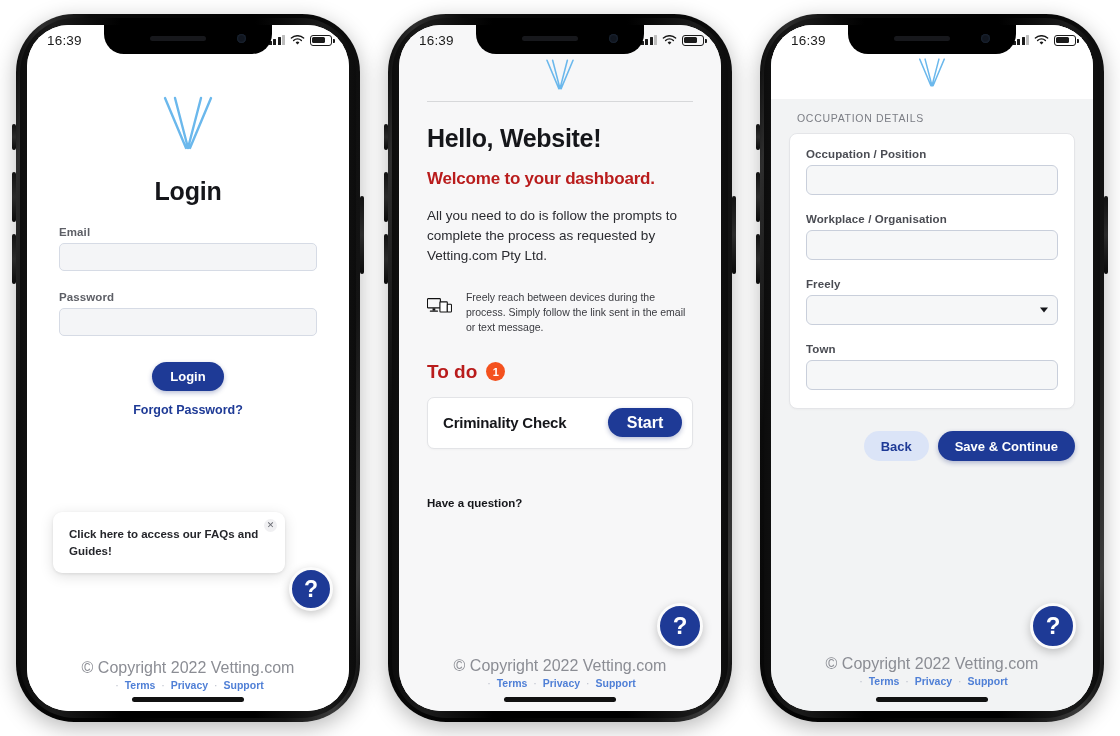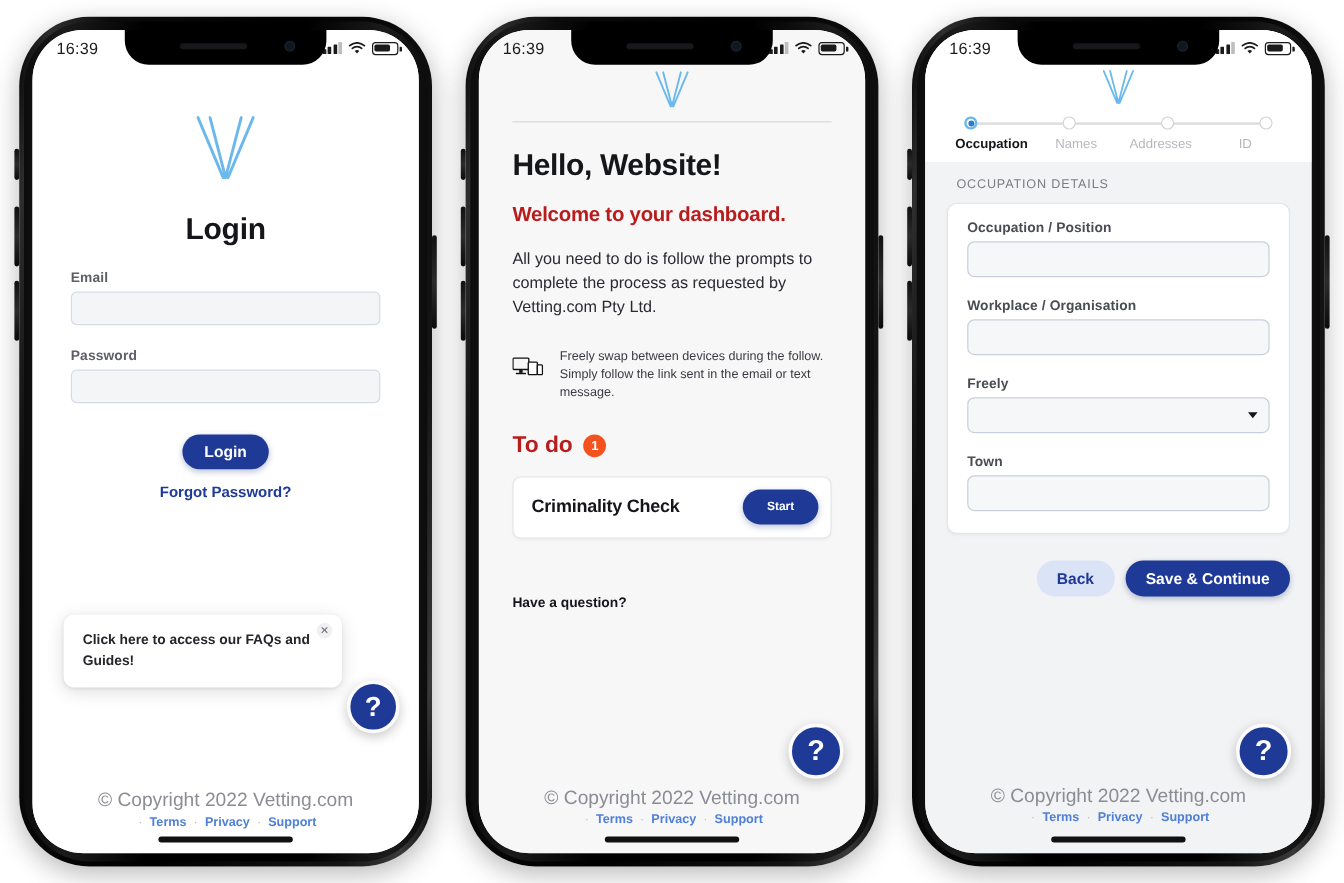--- a/index.html
+++ b/index.html
@@ -145,21 +145,21 @@
     width: 19px; height: 19px; border-radius: 50%; background: #f4511e;
     color: #fff; font-size: 11px; font-weight: 700;
     display: flex; align-items: center; justify-content: center;
   }
   .task-card {
     margin-top: 14px; background: #fff; border: 1px solid #e3e4e7; border-radius: 7px;
     height: 52px; display: flex; align-items: center; justify-content: space-between;
     padding: 0 10px 0 15px; box-shadow: 0 1px 2px rgba(0,0,0,.03);
   }
   .task-card .name { font-size: 15px; font-weight: 700; color: #15161a; letter-spacing: -.2px; }
-  .task-card .start { width: 63px; height: 29px; font-size: 10px; }
+  .task-card .start { width: 74px; height: 29px; font-size: 16px; }
   .s2 .q-head { font-size: 11.5px; font-weight: 700; color: #15161a; margin-top: 48px; }
   .s2 .q-text { font-size: 9.5px; line-height: 1.4; color: #3a3b40; margin-top: 8px; }
   .s2 .fab { right: 18px; bottom: 62px; width: 46px; height: 46px; font-size: 24px; }
   .s2 .footer { padding-bottom: 22px; }
 
   
   .s3 { height: 100%; display: flex; flex-direction: column; background: #f2f3f4; position: relative; }
   .s3 .top { background: #fff; padding-bottom: 9px; }
   .s3 .logo-wrap { margin-top: 1px; }
   .stepper { margin-top: 7px; padding: 0 20px; }
@@ -339,21 +339,21 @@
           <div class="lead">All you need to do is follow the prompts to complete the process as requested by Vetting.com Pty Ltd.</div>
 
           <div class="swap">
             <svg width="54" height="36" viewBox="0 0 54 36">
               <rect x="1" y="2" width="28" height="20" rx="1.5" fill="none" stroke="#111" stroke-width="2.4"></rect>
               <rect x="12" y="23" width="6" height="5" fill="#111"></rect>
               <rect x="6" y="28" width="18" height="2.6" rx="1" fill="#111"></rect>
               <rect x="28" y="9" width="16" height="22" rx="1.6" fill="#fff" stroke="#111" stroke-width="2.4"></rect>
               <rect x="44" y="14" width="9" height="17" rx="1.6" fill="#fff" stroke="#111" stroke-width="2.2"></rect>
             </svg>
-            <div class="swap-text">Freely swap between devices during the follow. Simply follow the link sent in the email or text message.</div>
+            <div class="swap-text">Freely reach between devices during the process. Simply follow the link sent in the email or text message.</div>
           </div>
 
           <div class="todo-head">
             <div class="t">To do</div>
             <div class="badge">1</div>
           </div>
 
           <div class="task-card">
             <div class="name">Criminality Check</div>
             <button class="btn-primary start">Start</button>
@@ -416,35 +416,20 @@
                 </span>
             </div>
           </div>
 
           <div class="logo-wrap">
             <svg width="32" height="34" viewBox="0 0 60 58">
               <path d="M7 3 L28 53 M17 3 L30 53 M53 3 L32 53 M43 3 L30 53" stroke="#6bb8ec" stroke-width="2.8" fill="none" stroke-linecap="round"></path>
             </svg>
           </div>
 
-          <div class="stepper">
-            <div class="step-track">
-              <div class="step-line"></div>
-              <div class="step-dot active" style="left:0%"></div>
-              <div class="step-dot" style="left:33.3%"></div>
-              <div class="step-dot" style="left:66.6%"></div>
-              <div class="step-dot" style="left:100%"></div>
-            </div>
-            <div class="step-labels">
-              <div class="sl active">Occupation</div>
-              <div class="sl">Names</div>
-              <div class="sl">Addresses</div>
-              <div class="sl">ID</div>
-            </div>
-          </div>
         </div>
 
         <div class="section-title">OCCUPATION DETAILS</div>
 
         <div class="form-card">
           <div class="field">
             <div class="field-label">Occupation / Position</div>
             <input class="field-input" type="text" value="" style="">
           </div>
           <div class="field">

